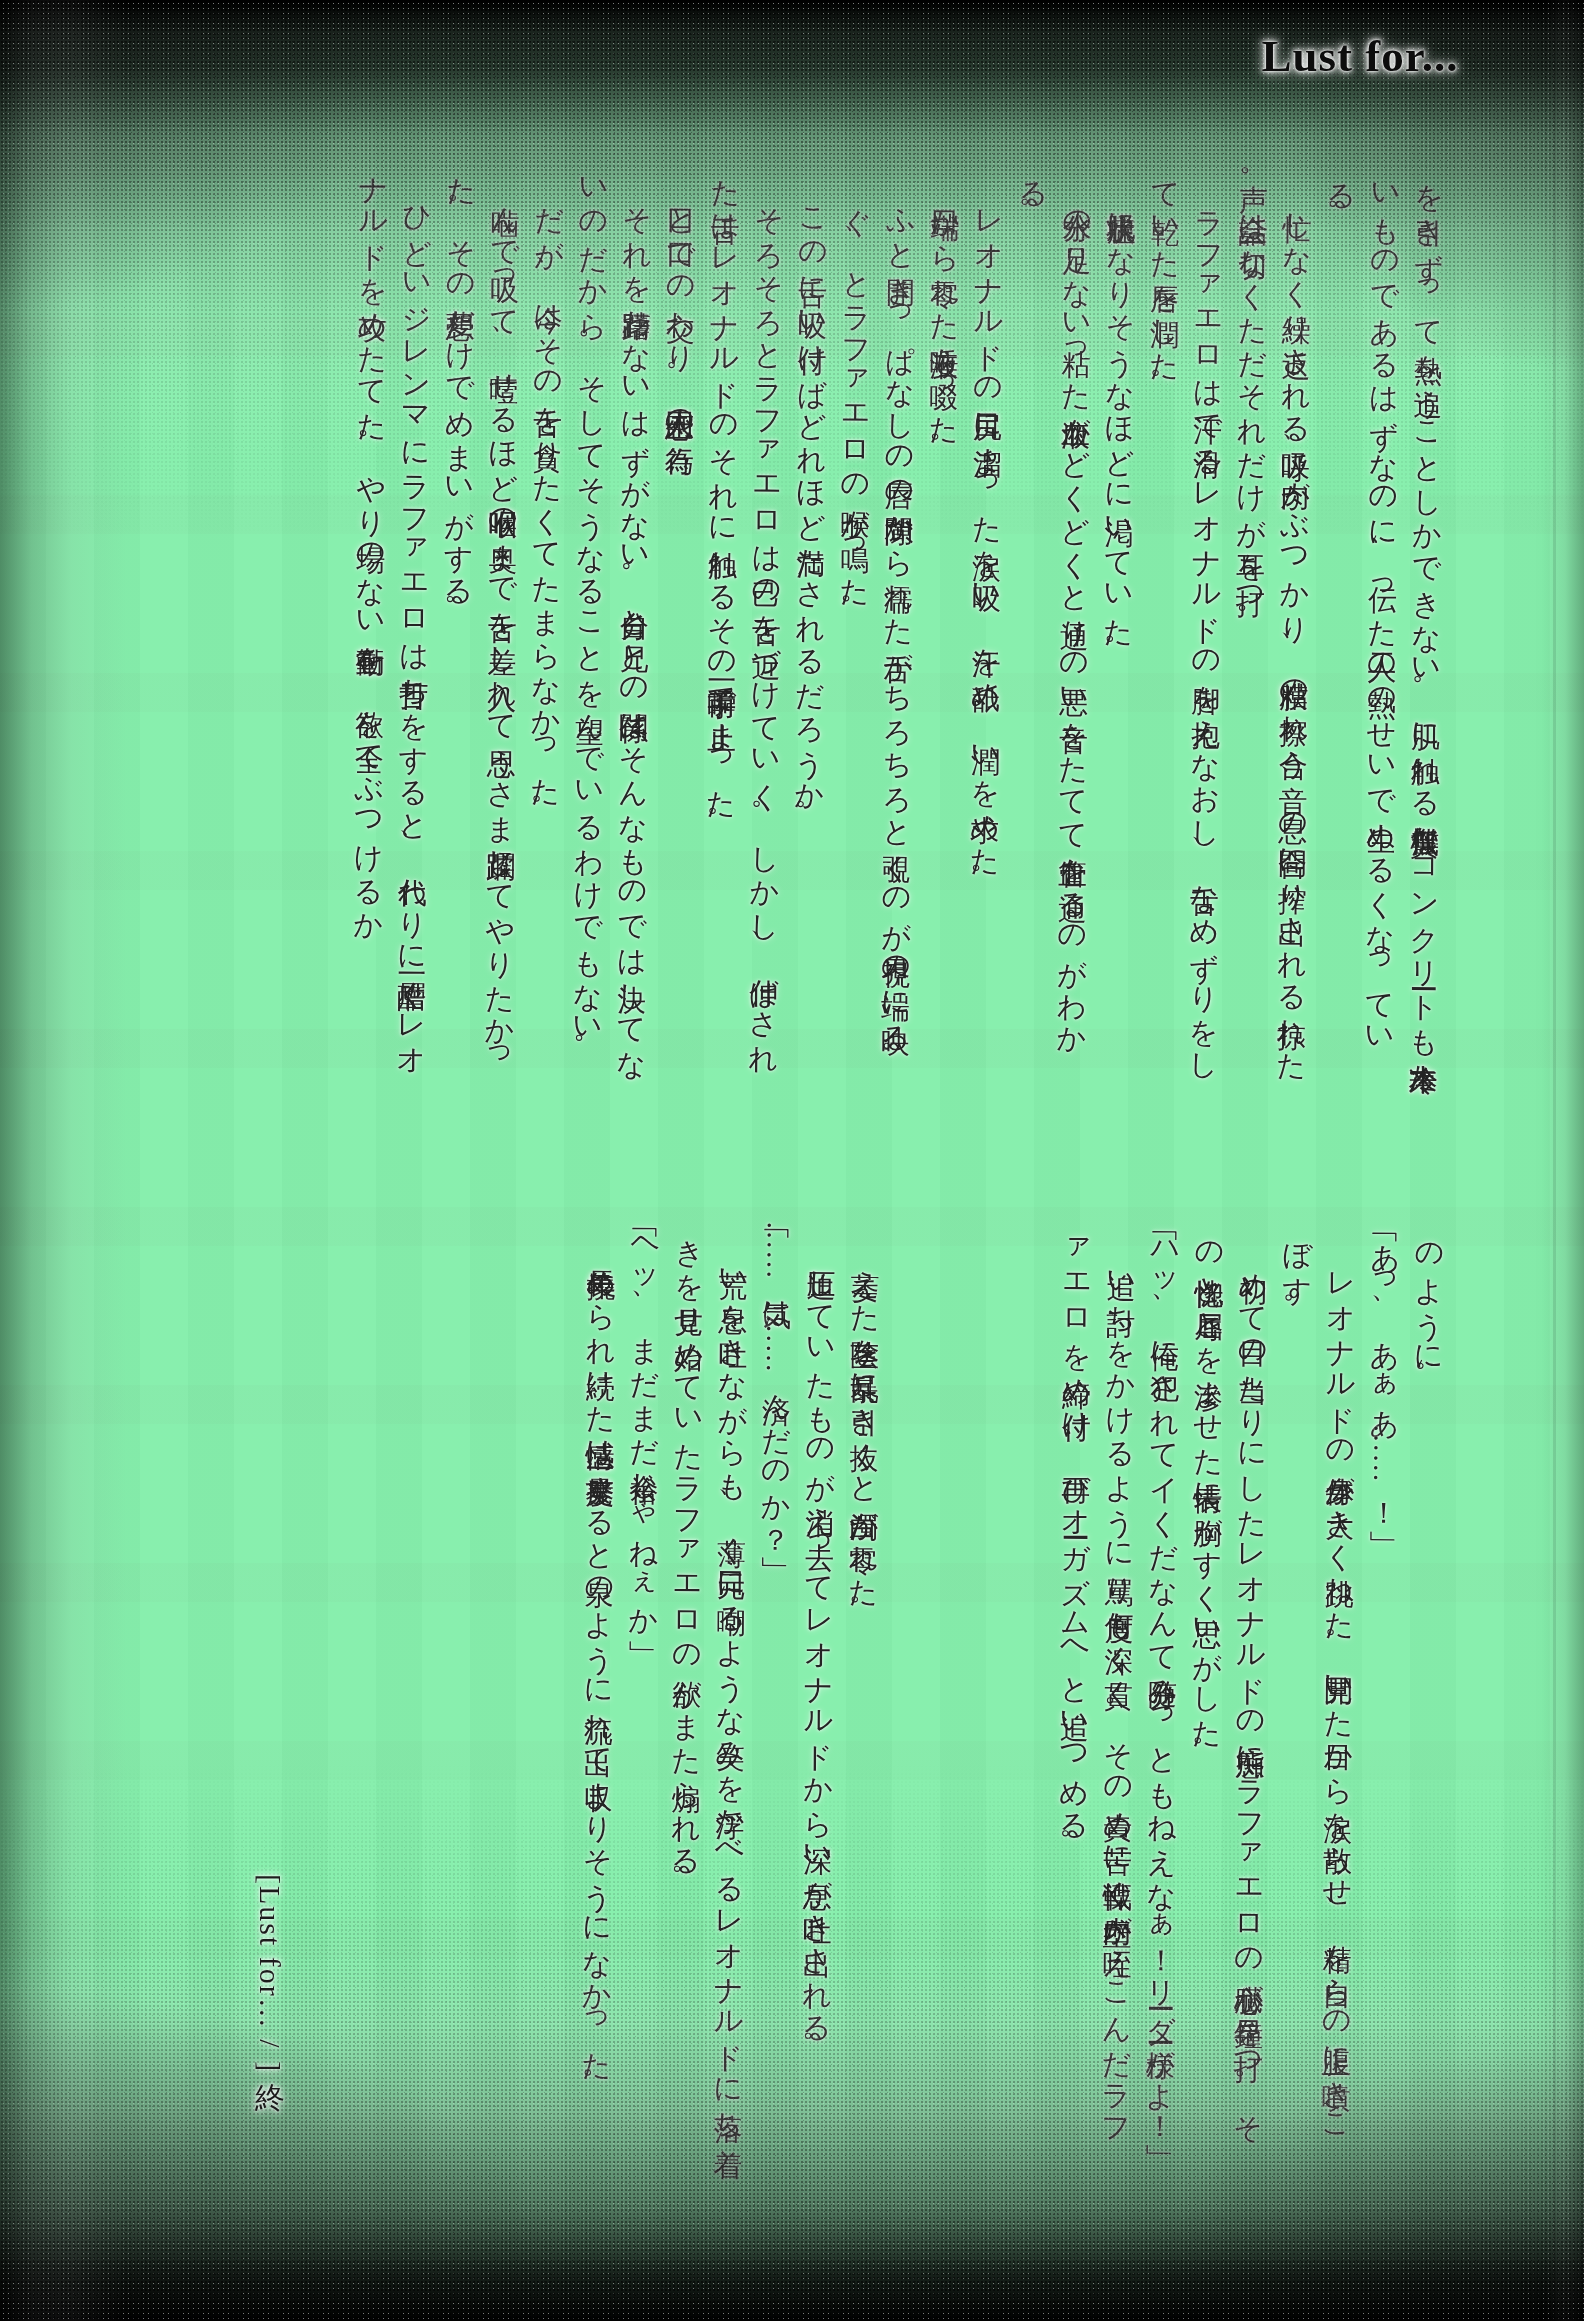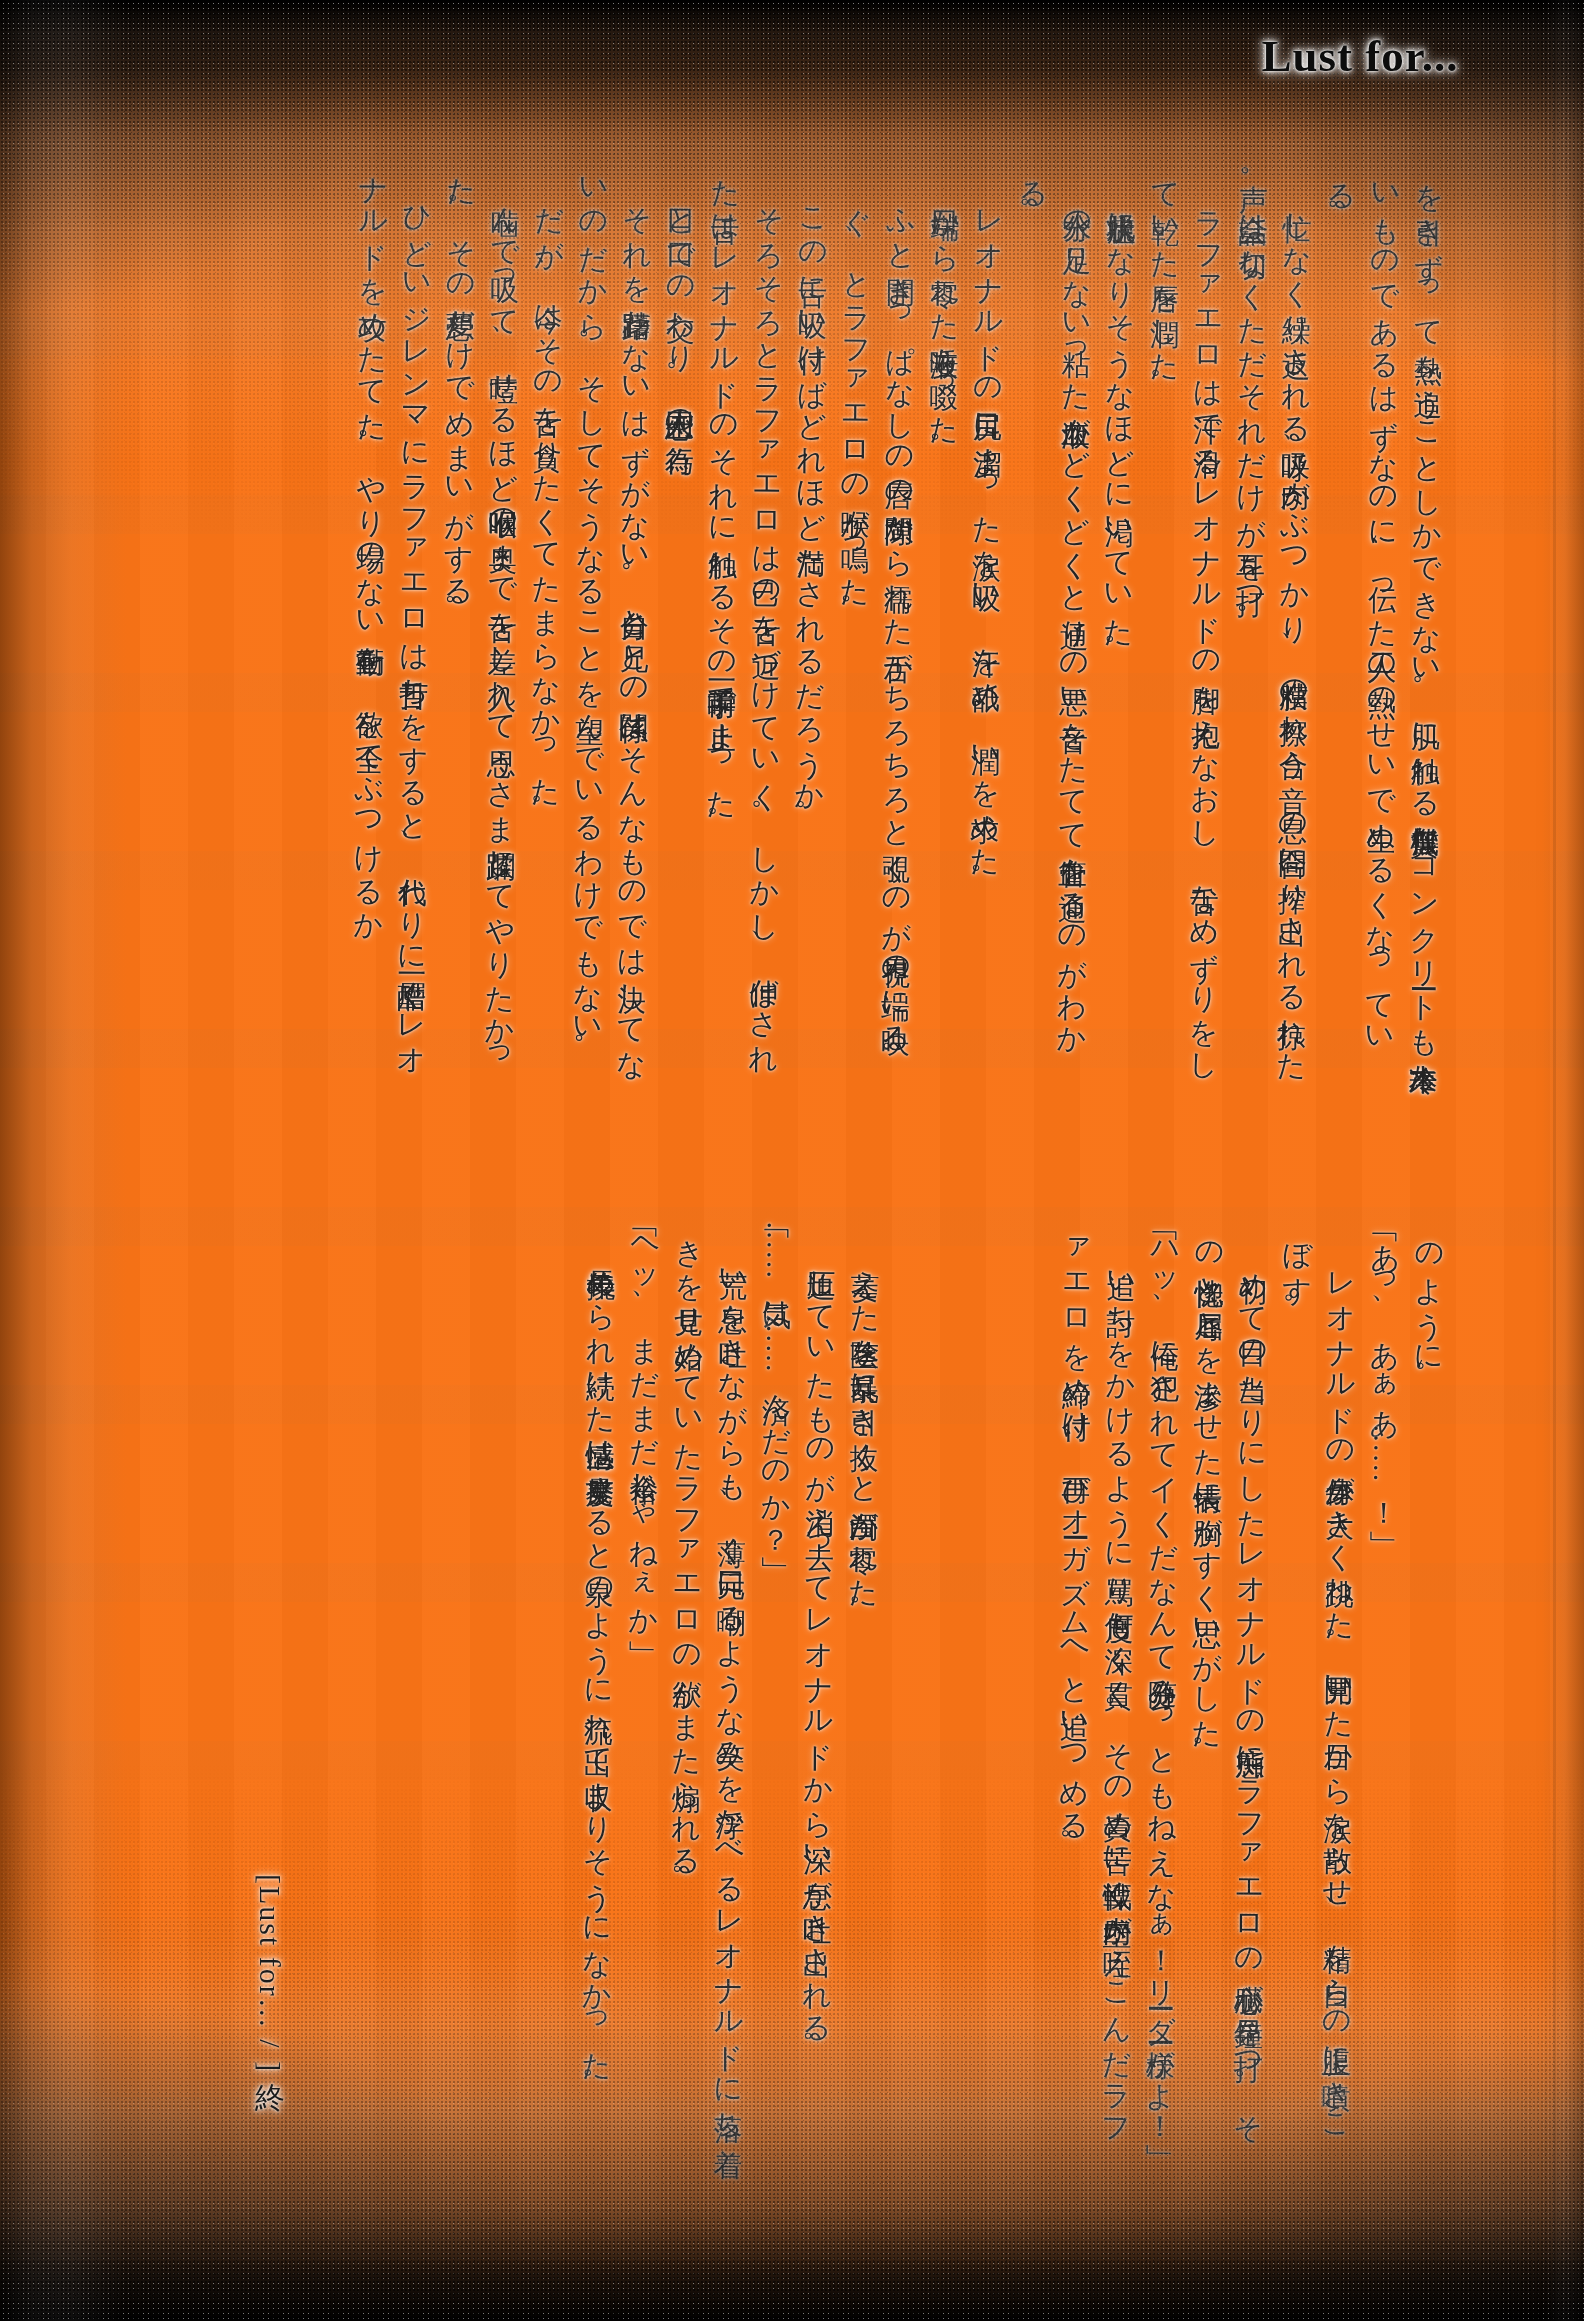--- a/index.html
+++ b/index.html
@@ -1,19 +1,19 @@
 <!DOCTYPE html>
 <html><head>
 <meta charset="utf-8">
 <style>
   html,body{margin:0;padding:0;background:#111;}
   .page{
     position:relative;
     width:1584px;height:2322px;
-    background:#f97316;
+    background:#86efac;
     overflow:hidden;
     font-family:"Liberation Serif","DejaVu Serif",serif;
   }
   
   .paper-texture{
     position:absolute;inset:0;z-index:1;pointer-events:none;
     background:
       repeating-linear-gradient(90deg, rgba(0,0,0,0.018) 0 46px, rgba(255,255,255,0.02) 46px 94px),
       repeating-linear-gradient(180deg, transparent 0 139px, rgba(120,110,95,0.03) 139px 178px);
   }

